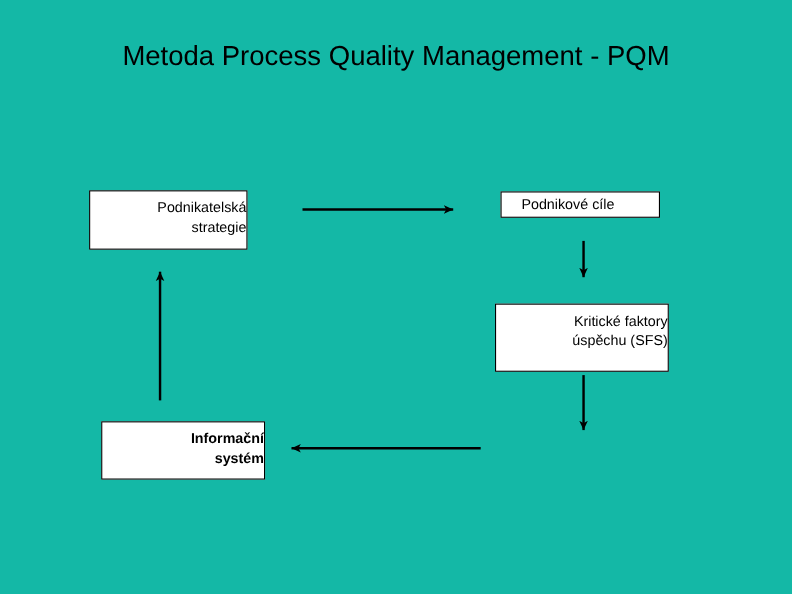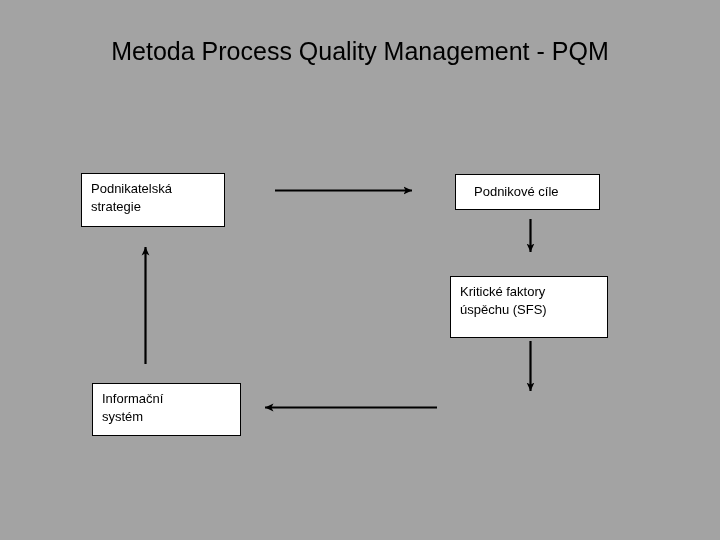--- a/index.html
+++ b/index.html
@@ -16,21 +16,21 @@
     font-family: "Liberation Sans", sans-serif;
     color: #000000;
   }
 
   #slide {
     position: absolute;
     left: 0;
     top: 0;
     width: 720px;
     height: 540px;
-    background: #a3a3a3;
+    background: #14b8a6;
   }
 
   
   #slide-title {
     position: absolute;
     left: 60px;
     top: 36px;
     width: 600px;
     text-align: center;
     font-size: 25px;
@@ -45,31 +45,32 @@
   .node-box {
     position: absolute;
     box-sizing: border-box;
     border: 1px solid #000000;
     background: #ffffff;
     font-size: 13px;
     line-height: 18px;
     color: #000000;
     padding: 6px 0 0 9px;
     white-space: pre-line;
+    text-align: right;
   }
   .node-box.center-v {
     display: flex;
     align-items: center;
     padding-top: 0;
   }
 
   #box-strategie { left: 81px;  top: 173px; width: 144px; height: 54px; }
-  #box-cile      { left: 455px; top: 174px; width: 145px; height: 36px; }
+  #box-cile      { left: 455px; top: 174px; width: 145px; height: 24px; }
   #box-sfs       { left: 450px; top: 276px; width: 158px; height: 62px; }
-  #box-is        { left: 92px;  top: 383px; width: 149px; height: 53px; }
+  #box-is        { left: 92px;  top: 383px; width: 149px; height: 53px; font-weight: bold; }
   #box-procesy   { left: 450px; top: 395px; width: 171px; height: 30px; }
 
   
   #arrow-layer {
     position: absolute;
     left: 0;
     top: 0;
     width: 720px;
     height: 540px;
     pointer-events: none;

